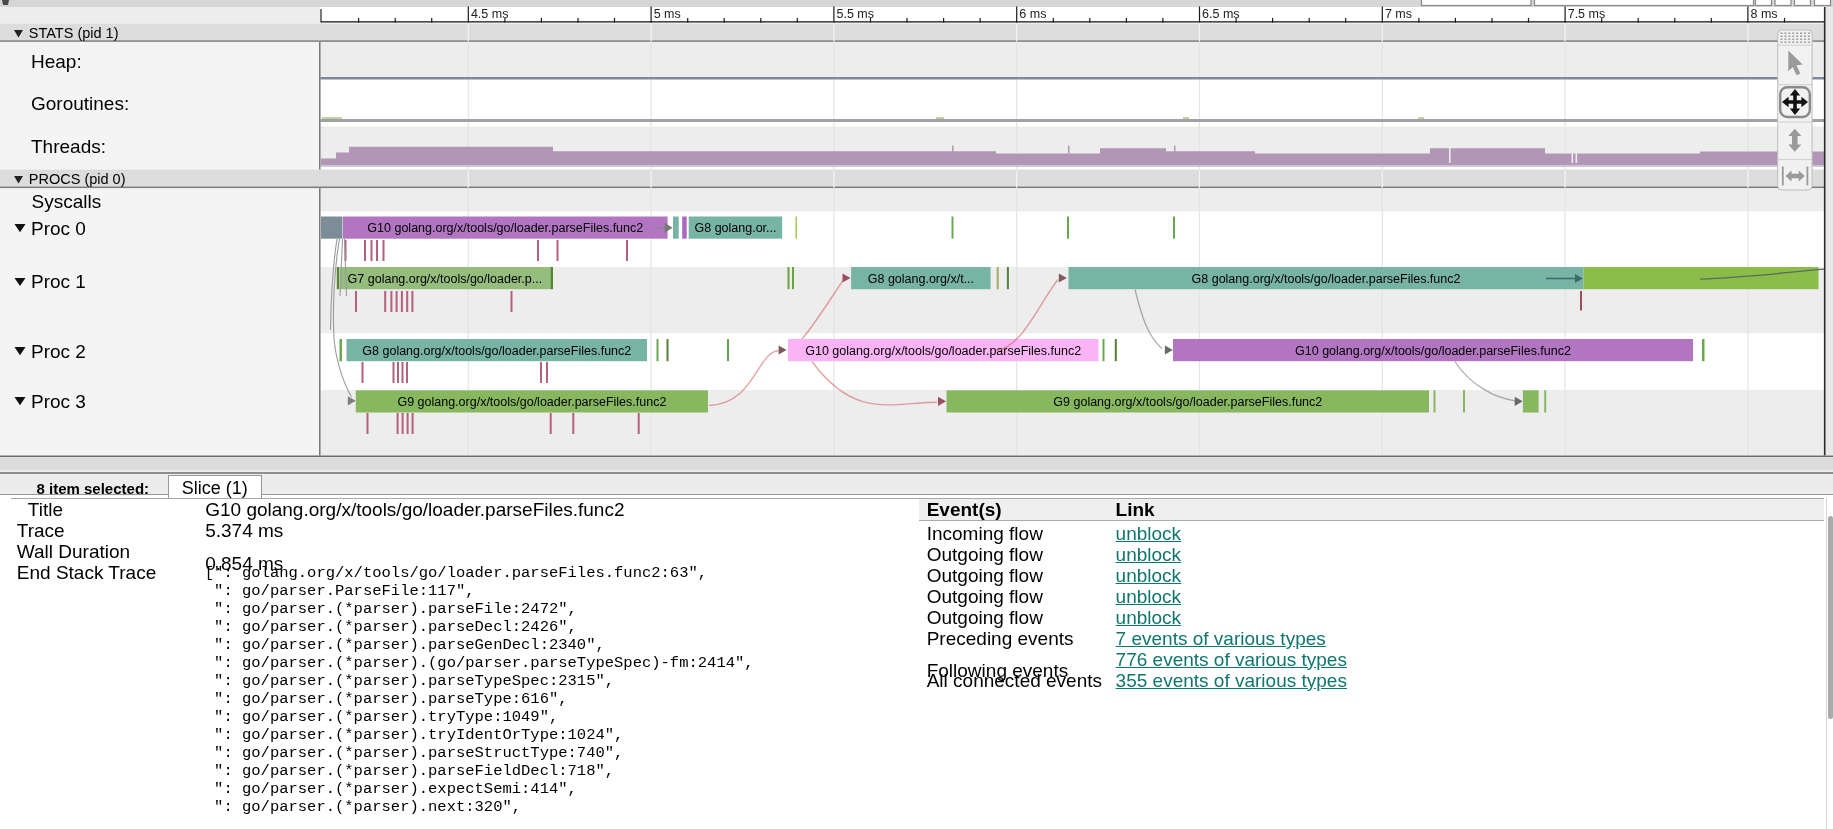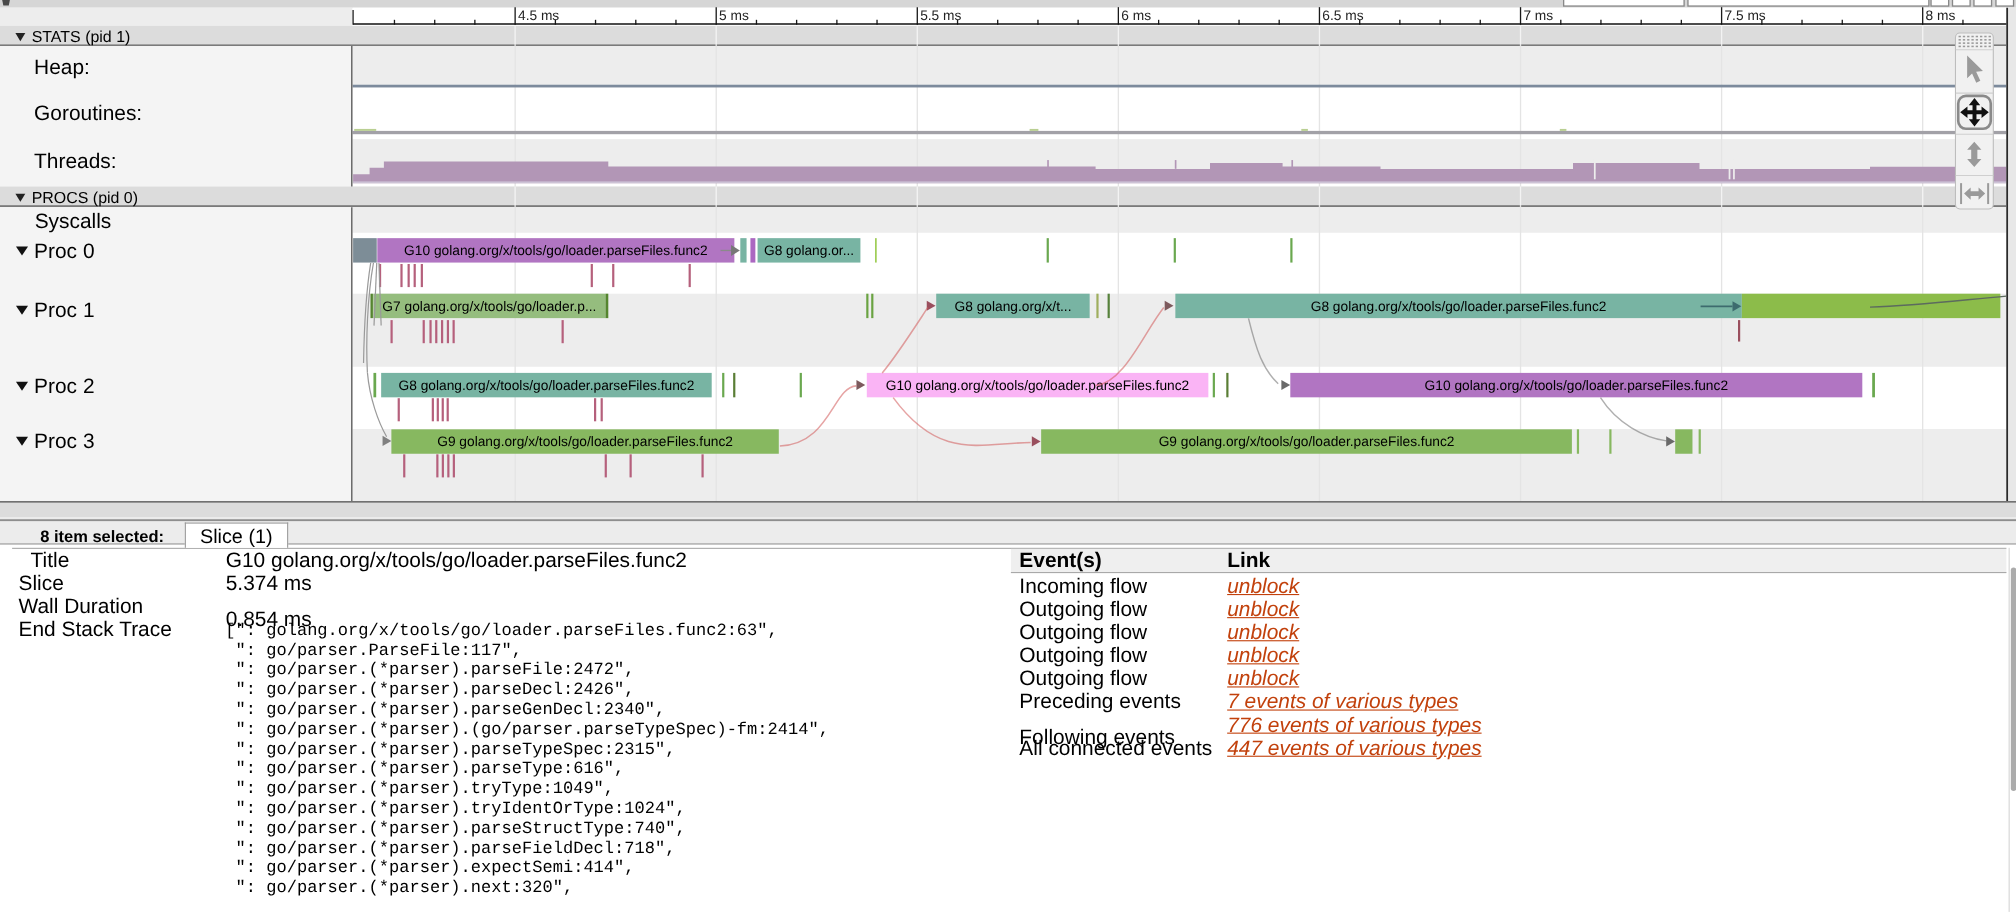--- a/index.html
+++ b/index.html
@@ -1,18 +1,18 @@
 <!DOCTYPE html>
 <html><head><meta charset="utf-8"><style>
 html,body{margin:0;padding:0;}
 body{width:1833px;height:829px;position:relative;overflow:hidden;background:#fff;
  font-family:"Liberation Sans", sans-serif;color:#000;}
 .abs{position:absolute;white-space:nowrap;}
 .panel{font-size:19px;}
-.lnk{color:#c2410c;text-decoration:underline;font-style:italic;}
+.lnk{color:#0f766e;text-decoration:underline;}
 .mono{font-family:"Liberation Mono", monospace;font-size:15.5px;line-height:18px;white-space:pre;}
 </style></head><body>
 <svg width="1833" height="475" viewBox="0 0 1833 475" style="position:absolute;left:0;top:0;font-family:&quot;Liberation Sans&quot;, sans-serif">
     <rect x="0.0" y="0.0" width="1833.0" height="7.0" fill="#d6d6d6"></rect>
 <rect x="0.0" y="7.0" width="320.5" height="16.5" fill="#ededed"></rect>
 <rect x="320.5" y="7.0" width="1503.5" height="16.5" fill="#ffffff"></rect>
 <rect x="0.0" y="23.5" width="1833.0" height="16.8" fill="#dcdcdc"></rect>
 <rect x="0.0" y="40.3" width="1824.0" height="1.6" fill="#7a7a7a"></rect>
 <rect x="0.0" y="41.9" width="320.5" height="127.6" fill="#f4f4f4"></rect>
 <rect x="320.5" y="41.9" width="1503.5" height="35.1" fill="#ededed"></rect>
@@ -297,37 +297,37 @@
 <div class="abs panel" style="left:36.5px;top:478px;height:21px;line-height:21px;font-weight:bold;font-size:15px;">8 item selected:</div>
 <div class="abs" style="left:167.8px;top:474.8px;width:92.3px;height:22px;background:#fff;border:1px solid #999;border-bottom:none;z-index:3;"></div>
 <div class="abs panel" style="left:167.8px;top:477.5px;width:94px;height:20px;line-height:20px;text-align:center;z-index:4;font-size:18px;">Slice (1)</div>
 <div class="abs" style="left:11px;top:498.4px;width:1813px;height:0;border-top:1px solid #a9a9a9;"></div>
 <div class="abs" style="left:919px;top:499.4px;width:905px;height:21px;background:#efefef;border-bottom:1px solid #a9a9a9;"></div>
 <div class="abs panel" style="left:926.7px;top:499.4px;height:21px;line-height:21px;font-weight:bold;">Event(s)</div>
 <div class="abs panel" style="left:1115.6px;top:499.4px;height:21px;line-height:21px;font-weight:bold;">Link</div>
 <div class="panel">
     <div class="abs" style="left:16.8px;top:499px;height:21px;line-height:21px;margin-left:11px;">Title</div>
     <div class="abs" style="left:205.2px;top:499.2px;height:21px;line-height:21px;">G10 golang.org/x/tools/go/loader.parseFiles.func2</div>
-    <div class="abs" style="left:16.8px;top:520.2px;height:21px;line-height:21px;">Slice</div>
+    <div class="abs" style="left:16.8px;top:520.2px;height:21px;line-height:21px;">Trace</div>
     <div class="abs" style="left:205.2px;top:520.2px;height:21px;line-height:21px;">5.374 ms</div>
     <div class="abs" style="left:16.8px;top:541.2px;height:21px;line-height:21px;">Wall Duration</div>
     <div class="abs" style="left:205.2px;top:541.2px;height:21px;line-height:21px;margin-top:12px;">0.854 ms</div>
     <div class="abs" style="left:16.8px;top:562.2px;height:21px;line-height:21px;">End Stack Trace</div>
     <div class="abs" style="left:926.7px;top:522.8px;height:21px;line-height:21px;">Incoming flow</div>
     <div class="abs lnk" style="left:1115.6px;top:522.8px;height:21px;line-height:21px;">unblock</div>
     <div class="abs" style="left:926.7px;top:543.8px;height:21px;line-height:21px;">Outgoing flow</div>
     <div class="abs lnk" style="left:1115.6px;top:543.8px;height:21px;line-height:21px;">unblock</div>
     <div class="abs" style="left:926.7px;top:564.8px;height:21px;line-height:21px;">Outgoing flow</div>
     <div class="abs lnk" style="left:1115.6px;top:564.8px;height:21px;line-height:21px;">unblock</div>
     <div class="abs" style="left:926.7px;top:585.8px;height:21px;line-height:21px;">Outgoing flow</div>
     <div class="abs lnk" style="left:1115.6px;top:585.8px;height:21px;line-height:21px;">unblock</div>
     <div class="abs" style="left:926.7px;top:606.8px;height:21px;line-height:21px;">Outgoing flow</div>
     <div class="abs lnk" style="left:1115.6px;top:606.8px;height:21px;line-height:21px;">unblock</div>
     <div class="abs" style="left:926.7px;top:627.8px;height:21px;line-height:21px;">Preceding events</div>
     <div class="abs lnk" style="left:1115.6px;top:627.8px;height:21px;line-height:21px;text-align:right;">7 events of various types</div>
     <div class="abs" style="left:926.7px;top:660px;height:21px;line-height:21px;">Following events</div>
     <div class="abs lnk" style="left:1115.6px;top:648.8px;height:21px;line-height:21px;">776 events of various types</div>
     <div class="abs" style="left:926.7px;top:669.8px;height:21px;line-height:21px;">All connected events</div>
-    <div class="abs lnk" style="left:1115.6px;top:669.8px;height:21px;line-height:21px;">447 events of various types</div>
+    <div class="abs lnk" style="left:1115.6px;top:669.8px;height:21px;line-height:21px;">355 events of various types</div>
   </div>
 <div class="abs mono" style="left:204.8px;top:564.2px;">[": golang.org/x/tools/go/loader.parseFiles.func2:63",<br> ": go/parser.ParseFile:117",<br> ": go/parser.(*parser).parseFile:2472",<br> ": go/parser.(*parser).parseDecl:2426",<br> ": go/parser.(*parser).parseGenDecl:2340",<br> ": go/parser.(*parser).(go/parser.parseTypeSpec)-fm:2414",<br> ": go/parser.(*parser).parseTypeSpec:2315",<br> ": go/parser.(*parser).parseType:616",<br> ": go/parser.(*parser).tryType:1049",<br> ": go/parser.(*parser).tryIdentOrType:1024",<br> ": go/parser.(*parser).parseStructType:740",<br> ": go/parser.(*parser).parseFieldDecl:718",<br> ": go/parser.(*parser).expectSemi:414",<br> ": go/parser.(*parser).next:320",</div>
 
 <div class="abs" style="left:1826px;top:498.4px;width:0;height:330.5px;border-left:1px solid #d5d5d5;"></div>
 <div class="abs" style="left:1827.5px;top:516px;width:5px;height:203px;background:#ababab;border-radius:3px;"></div>
 </body></html>

